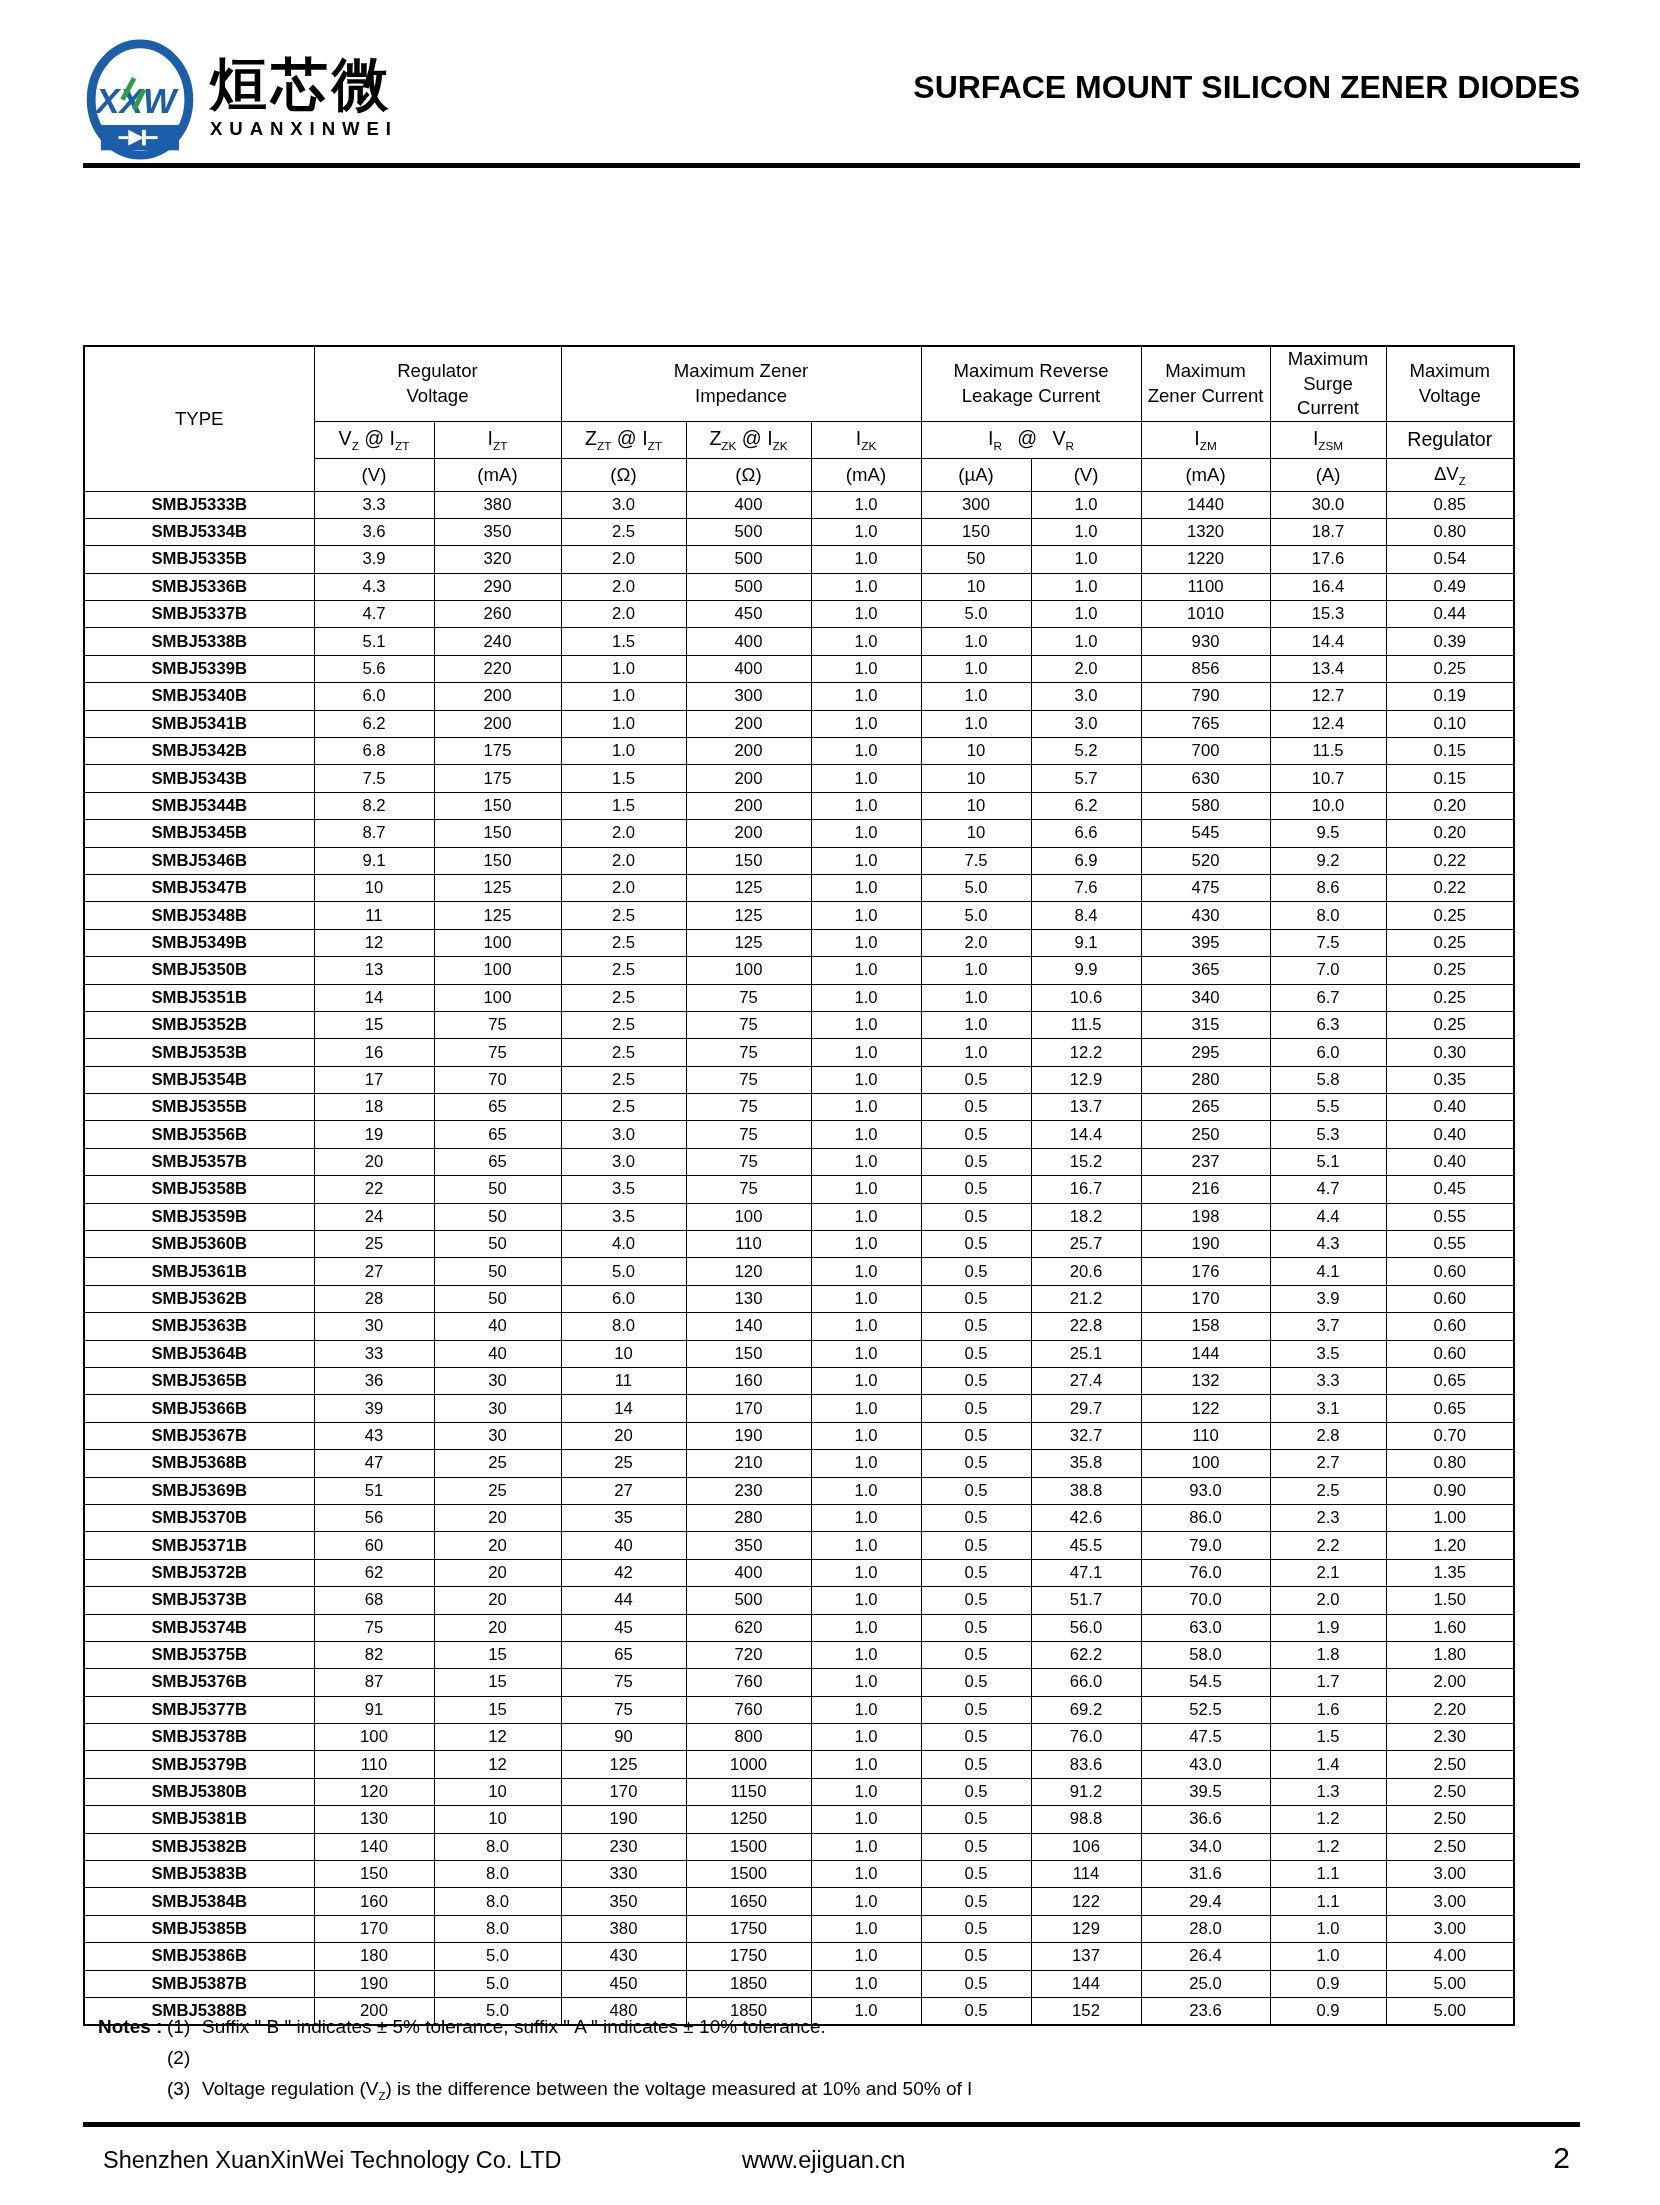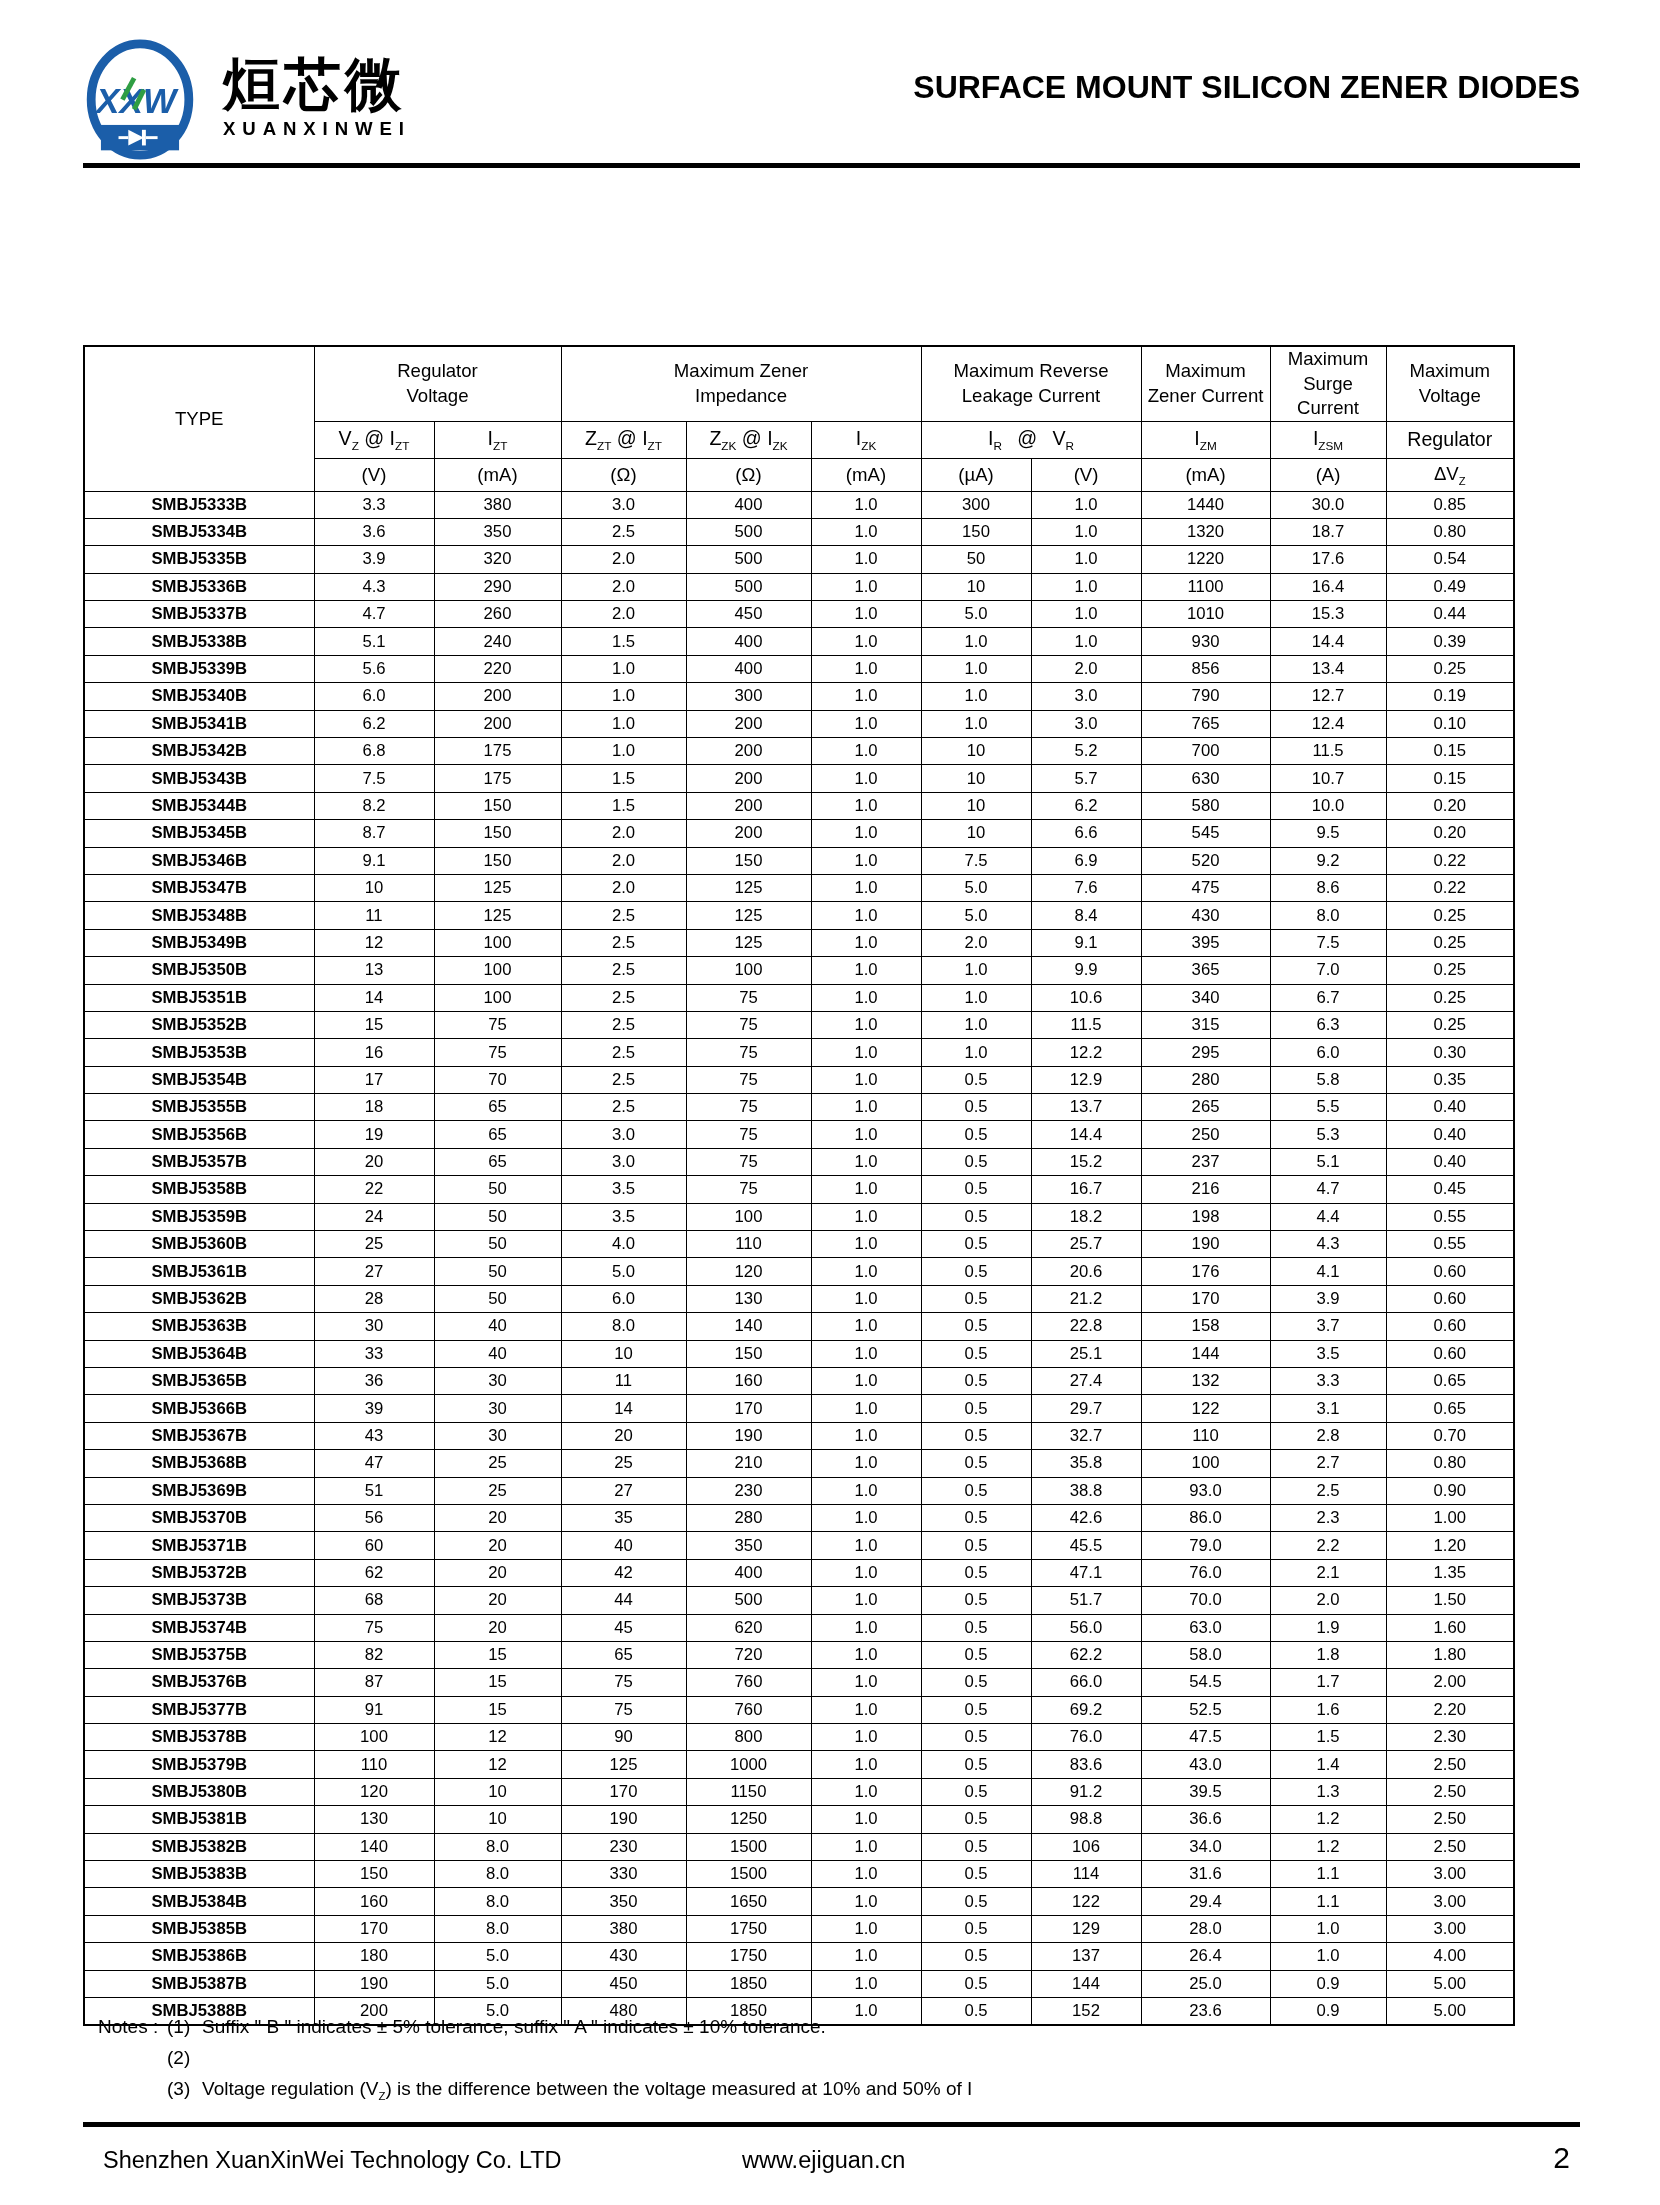--- a/index.html
+++ b/index.html
@@ -5,21 +5,21 @@
   * { margin:0; padding:0; box-sizing:border-box; }
   html,body { background:#ffffff; }
   body {
     width:1660px; height:2205px; position:relative;
     font-family:"Liberation Sans", sans-serif; color:#000;
   }
   .page { position:absolute; inset:0; }
 
   
   .logo { position:absolute; left:83px; top:39px; display:flex; align-items:flex-start; }
-  .logo-text { margin-left:26px; }
+  .logo-text { margin-left:13px; }
   .logo-cn { font-size:57px; font-weight:bold; letter-spacing:3.9px; line-height:63px; margin-top:13.7px; }
   .logo-en { font-size:18.6px; letter-spacing:6.9px; font-weight:bold; margin-top:2px; }
 
   
   .titles { position:absolute; right:80px; top:59px; text-align:right; }
   .title { font-size:41px; font-weight:bold; letter-spacing:0px; }
   .subtitle { font-size:32px; font-weight:bold; margin-top:9.8px; }
 
   .rule { position:absolute; left:83px; right:80px; height:4.9px; background:#000; }
   .top-rule { top:163px; }
@@ -45,21 +45,21 @@
   th.type-head { font-size:22.5px; font-weight:bold; }
   th.wide { word-spacing:9.8px; }
   sub { font-size:0.6em; }
   tbody tr { height:27.4px;padding-left:32px; }
   tbody td { font-size:16.7px; }
   tbody td.type { font-weight:bold; font-size:16.7px; }
 
   
   .notes { position:absolute; left:98px; top:2011px; width:1451px; font-size:19px; }
   .note-row { display:flex; line-height:31px; }
-  .notes-label { font-weight:normal; width:69px; flex:0 0 69px; }
+  .notes-label { font-weight:bold; width:69px; flex:0 0 69px; }
   .note-row.cont { padding-left:69px; }
   .note-num { margin-right:11.8px; white-space:nowrap; }
   .note-text { white-space:nowrap; }
 
   
   .footer-company { position:absolute; left:103px; top:2147px; font-size:23.5px; }
   .footer-website { position:absolute; left:742px; top:2147px; font-size:23.5px; }
   .footer-page { position:absolute; right:90px; top:2141px; font-size:30px; }
 </style>
 </head>

